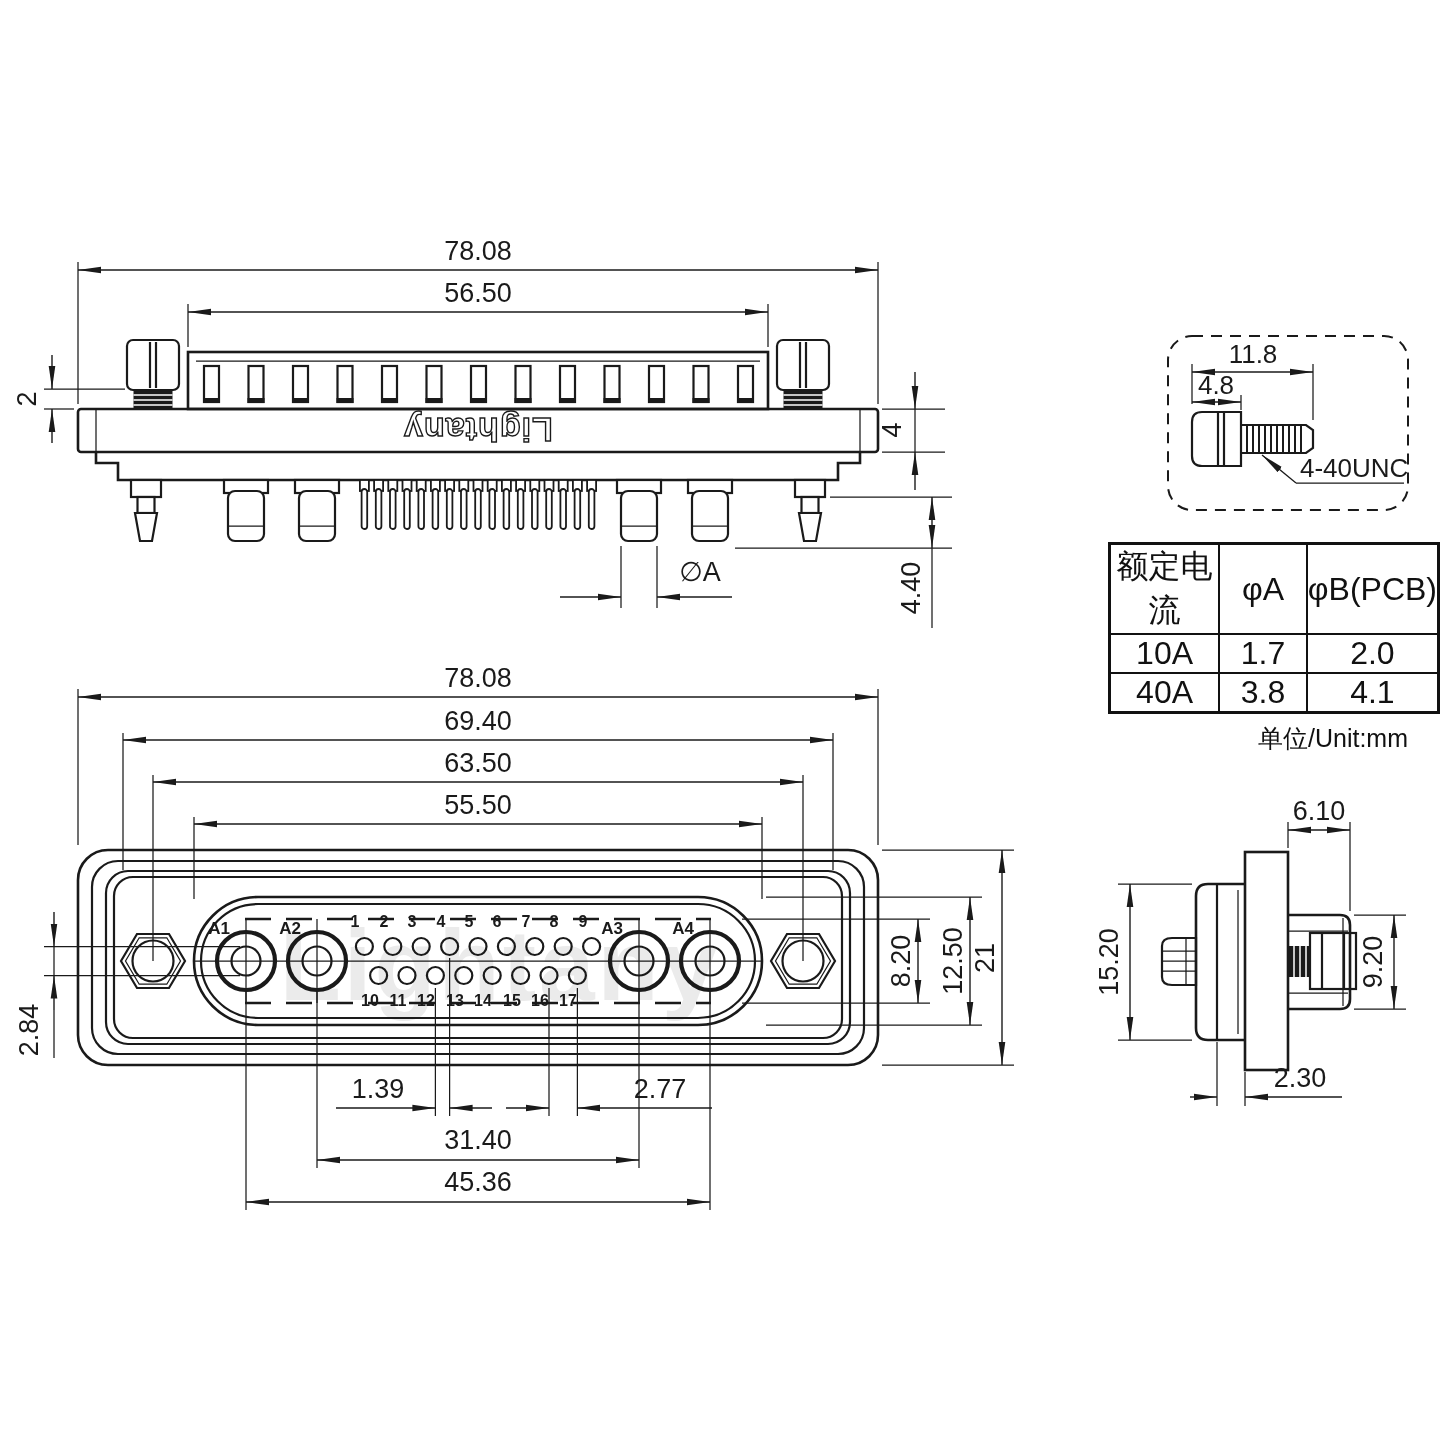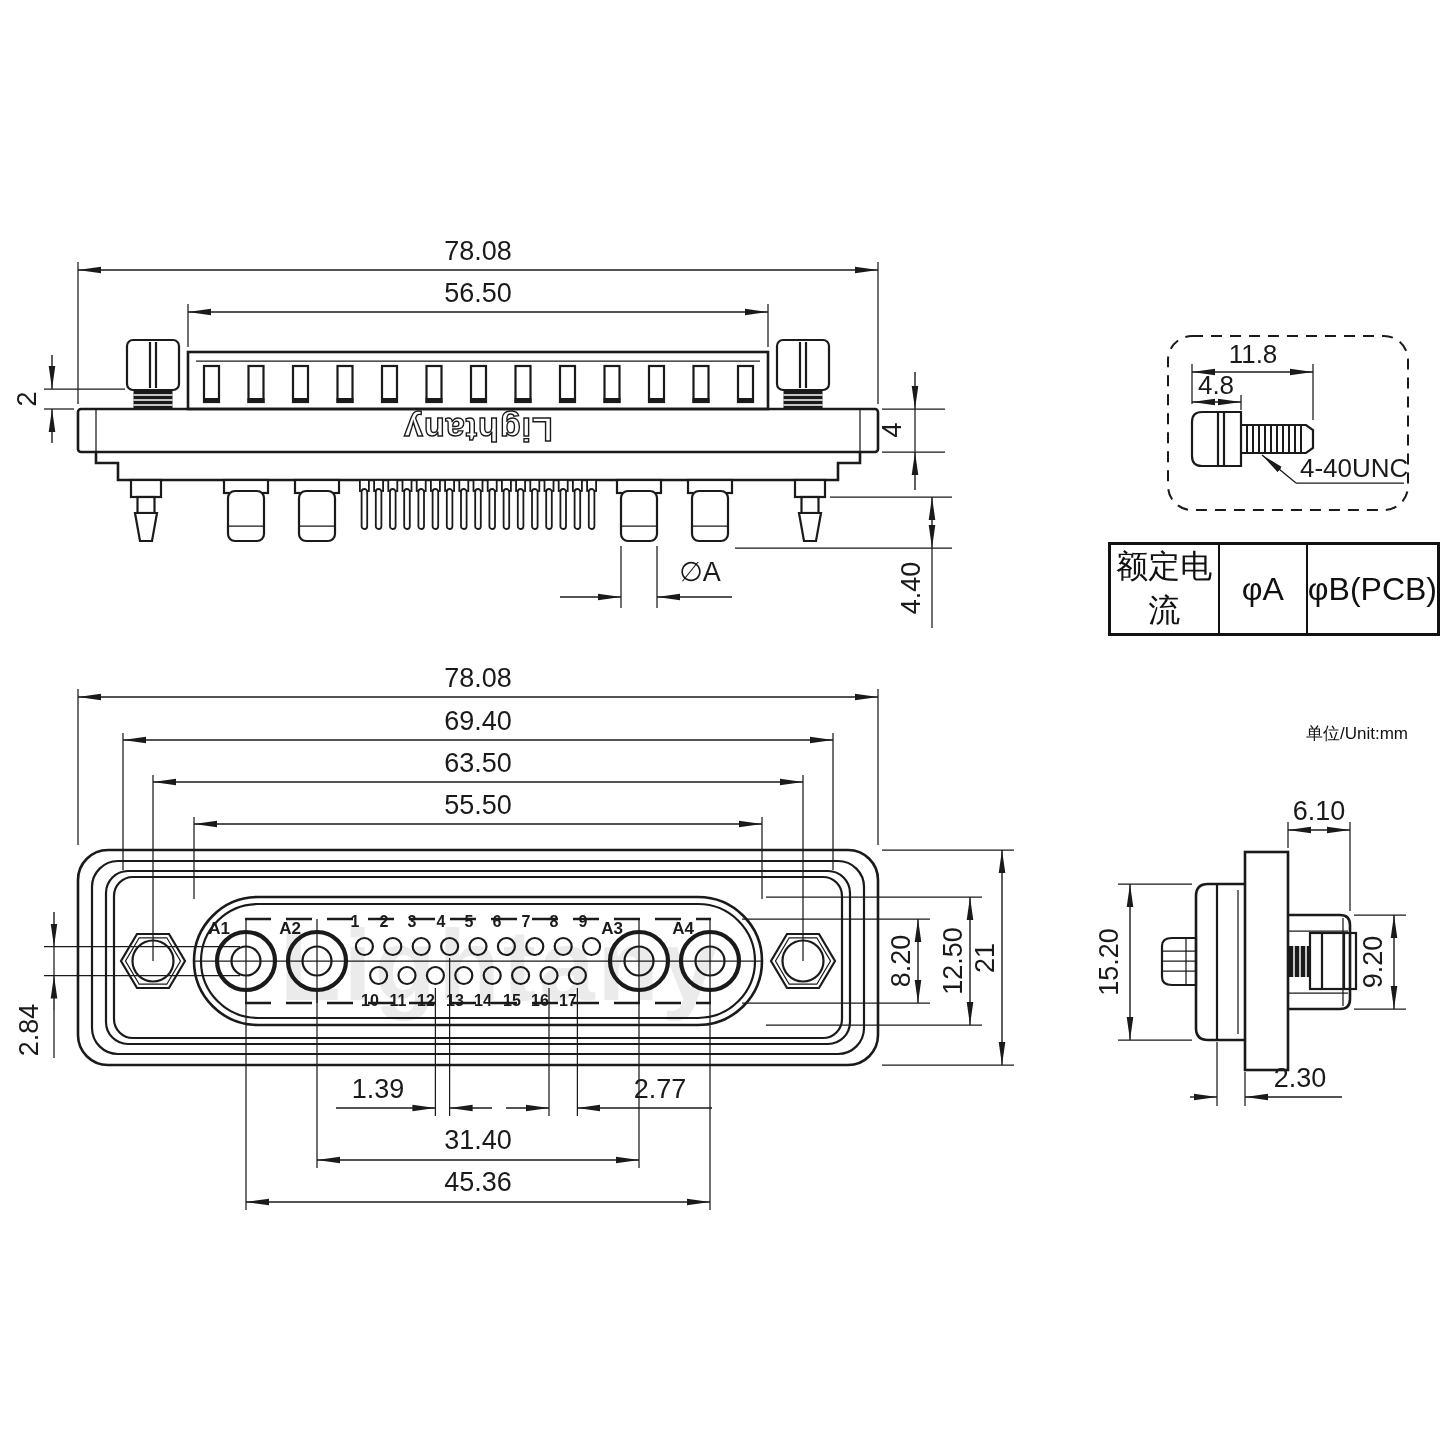--- a/index.html
+++ b/index.html
@@ -28,21 +28,21 @@
   .wm{font-size:100px;font-weight:bold;letter-spacing:3px;fill:#ebebeb;stroke:none;}
 
   
   .spec-table{position:absolute;left:1108px;top:542px;border-collapse:collapse;
               border:3px solid #111;}
   .spec-table th,.spec-table td{border:2px solid #111;font-weight:normal;
               font-size:32px;text-align:center;padding:0;color:#111;}
   .spec-table th{height:37px;}
   .spec-table td{height:34px;}
   .col-c{width:110px;} .col-a{width:88px;} .col-b{width:102px;}
-  .unit-note{position:absolute;top:722px;right:32px;font-size:17px;color:#111;
+  .unit-note{position:absolute;top:722px;right:32px;font-size:25px;color:#111;
              text-align:right;}
 </style>
 </head>
 <body>
 
 <div class="canvas">
 
 <svg width="1440" height="1440" viewBox="0 0 1440 1440">
   <defs>
     <marker id="mA" markerUnits="userSpaceOnUse" markerWidth="24" markerHeight="8" refX="23" refY="4" orient="auto">
@@ -465,18 +465,28 @@
   </g>
 </svg>
 
 <table class="spec-table">
   <tbody>
         <tr>
     <th class="col-c">额定电流</th>
     <th class="col-a">φA</th>
     <th class="col-b">φB(PCB)</th>
   </tr>
+  <tr>
+    <td>10A</td>
+    <td>1.7</td>
+    <td>2.0</td>
+  </tr>
+  <tr>
+    <td>40A</td>
+    <td>3.8</td>
+    <td>4.1</td>
+  </tr>
 </tbody>
     </table>
 
 <div class="unit-note">单位/Unit:mm</div>
 
 </div>
 
 </body></html>

